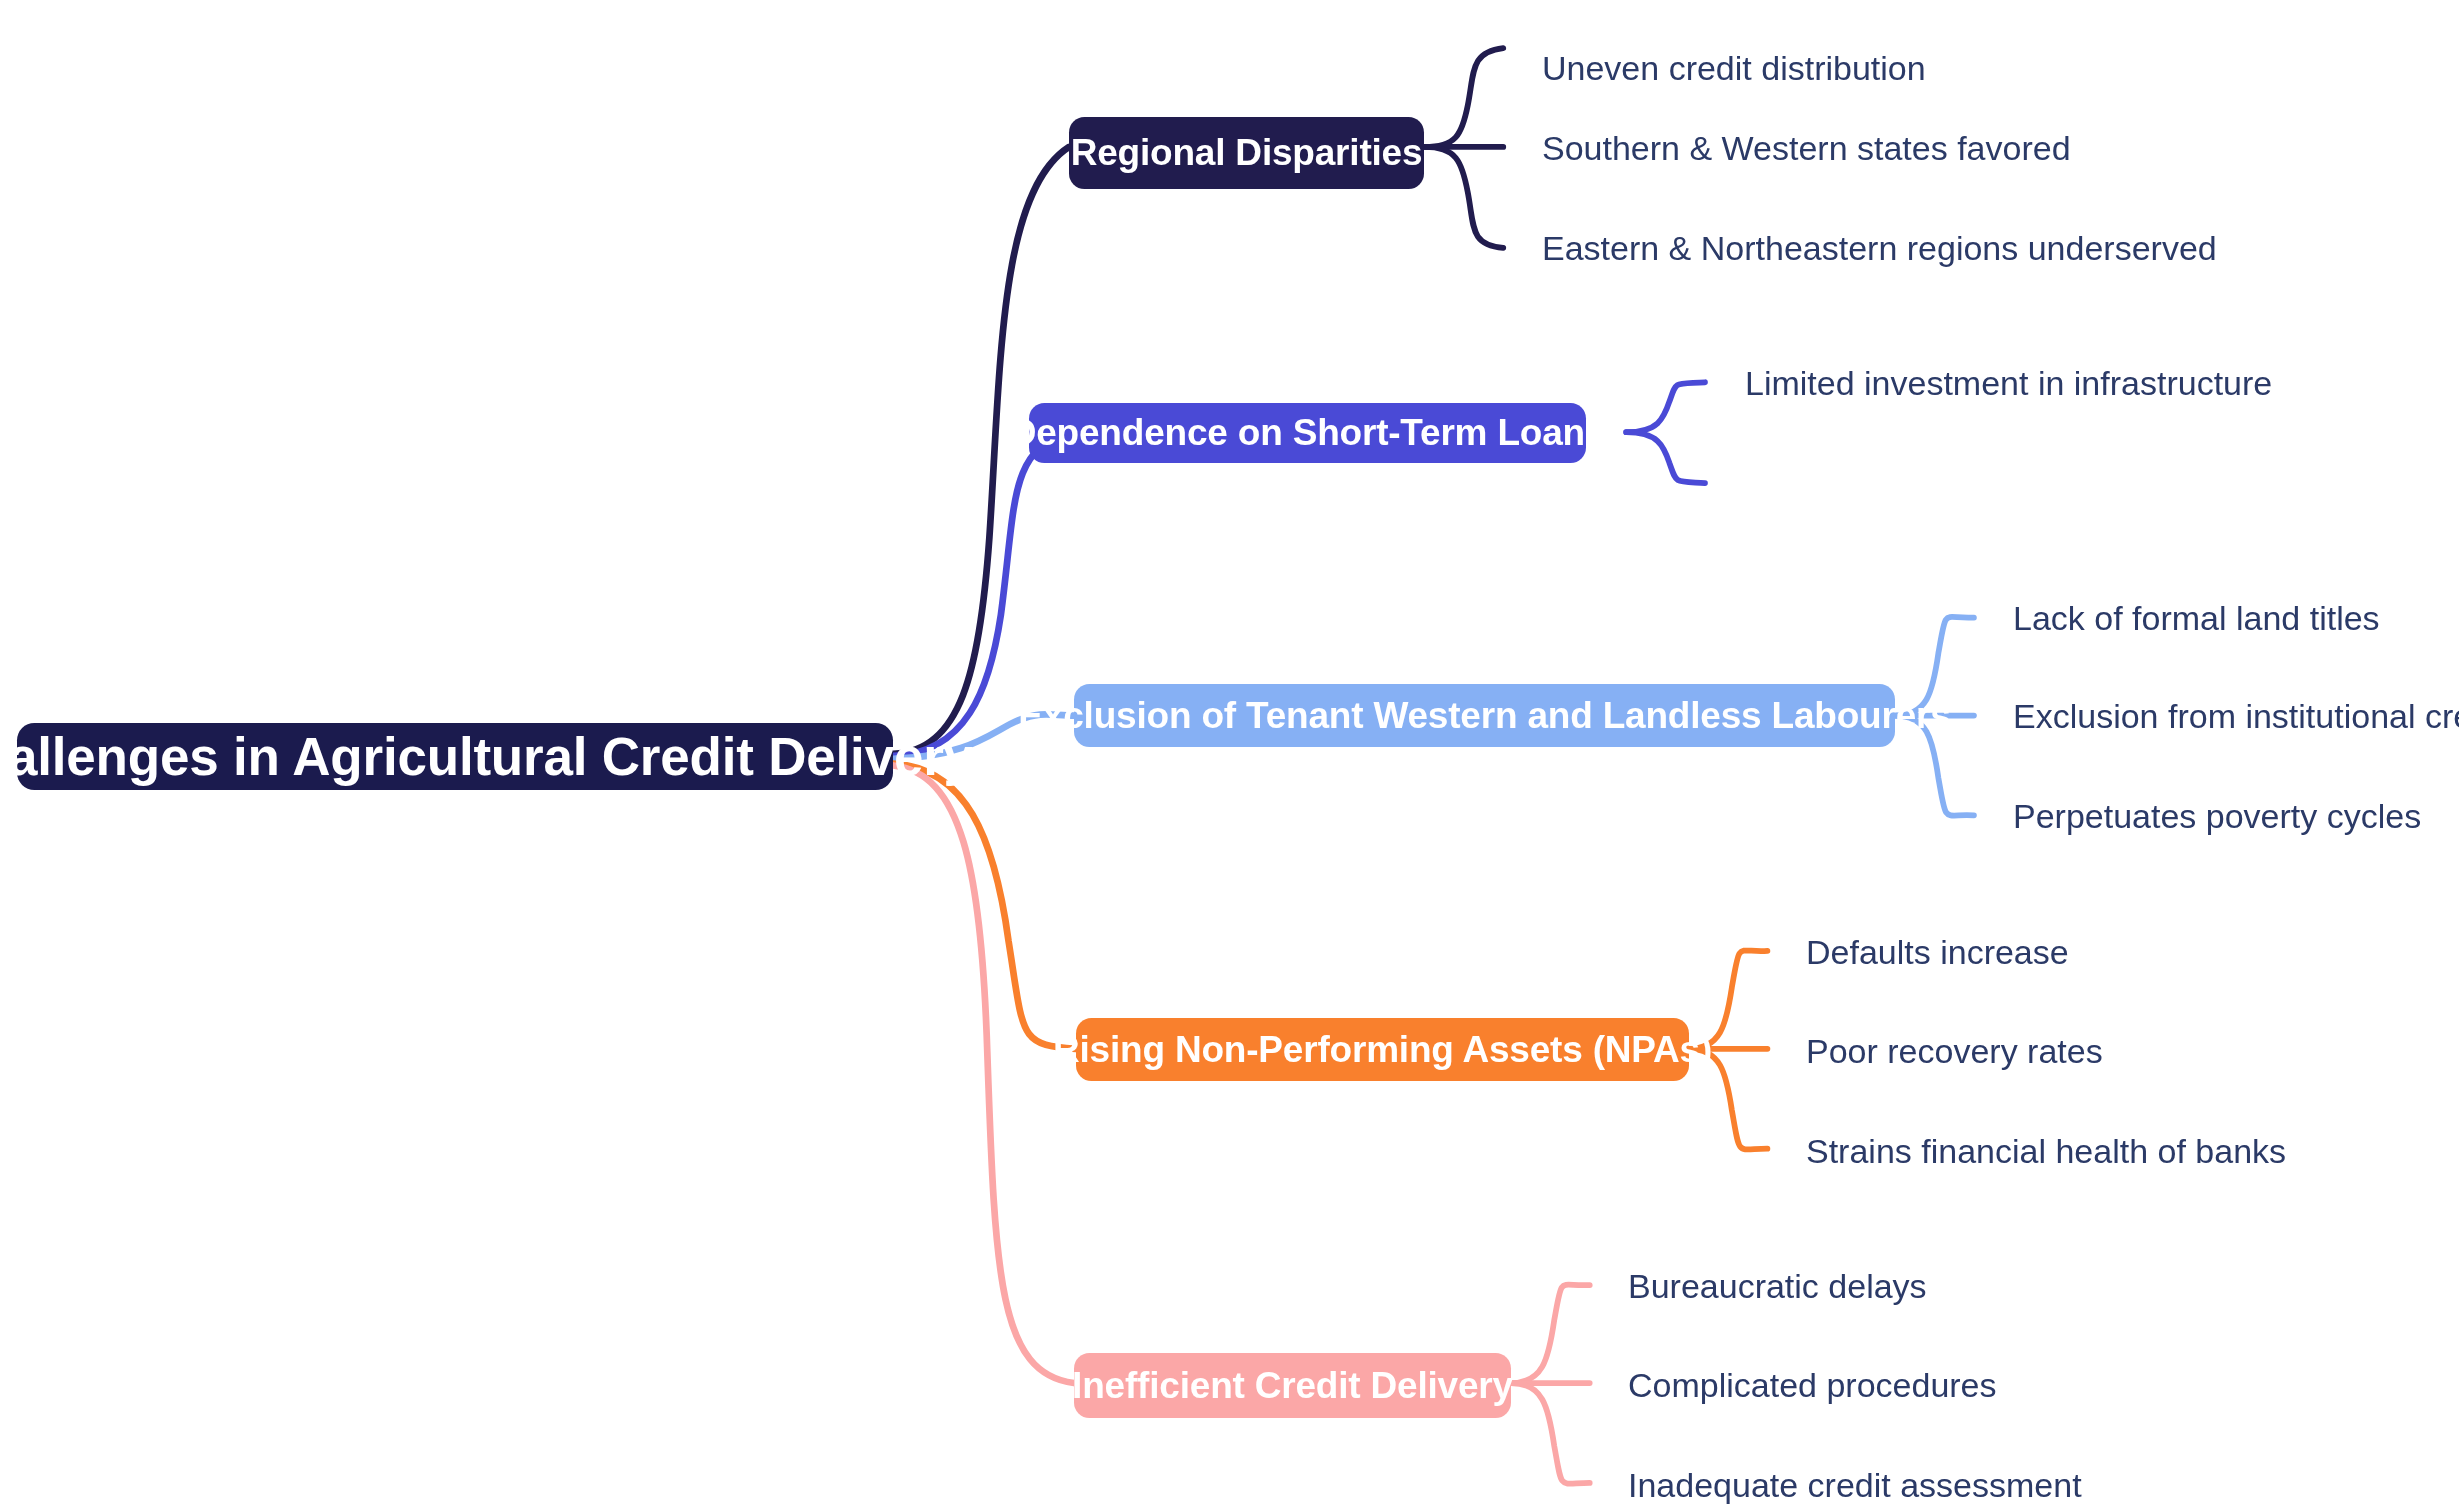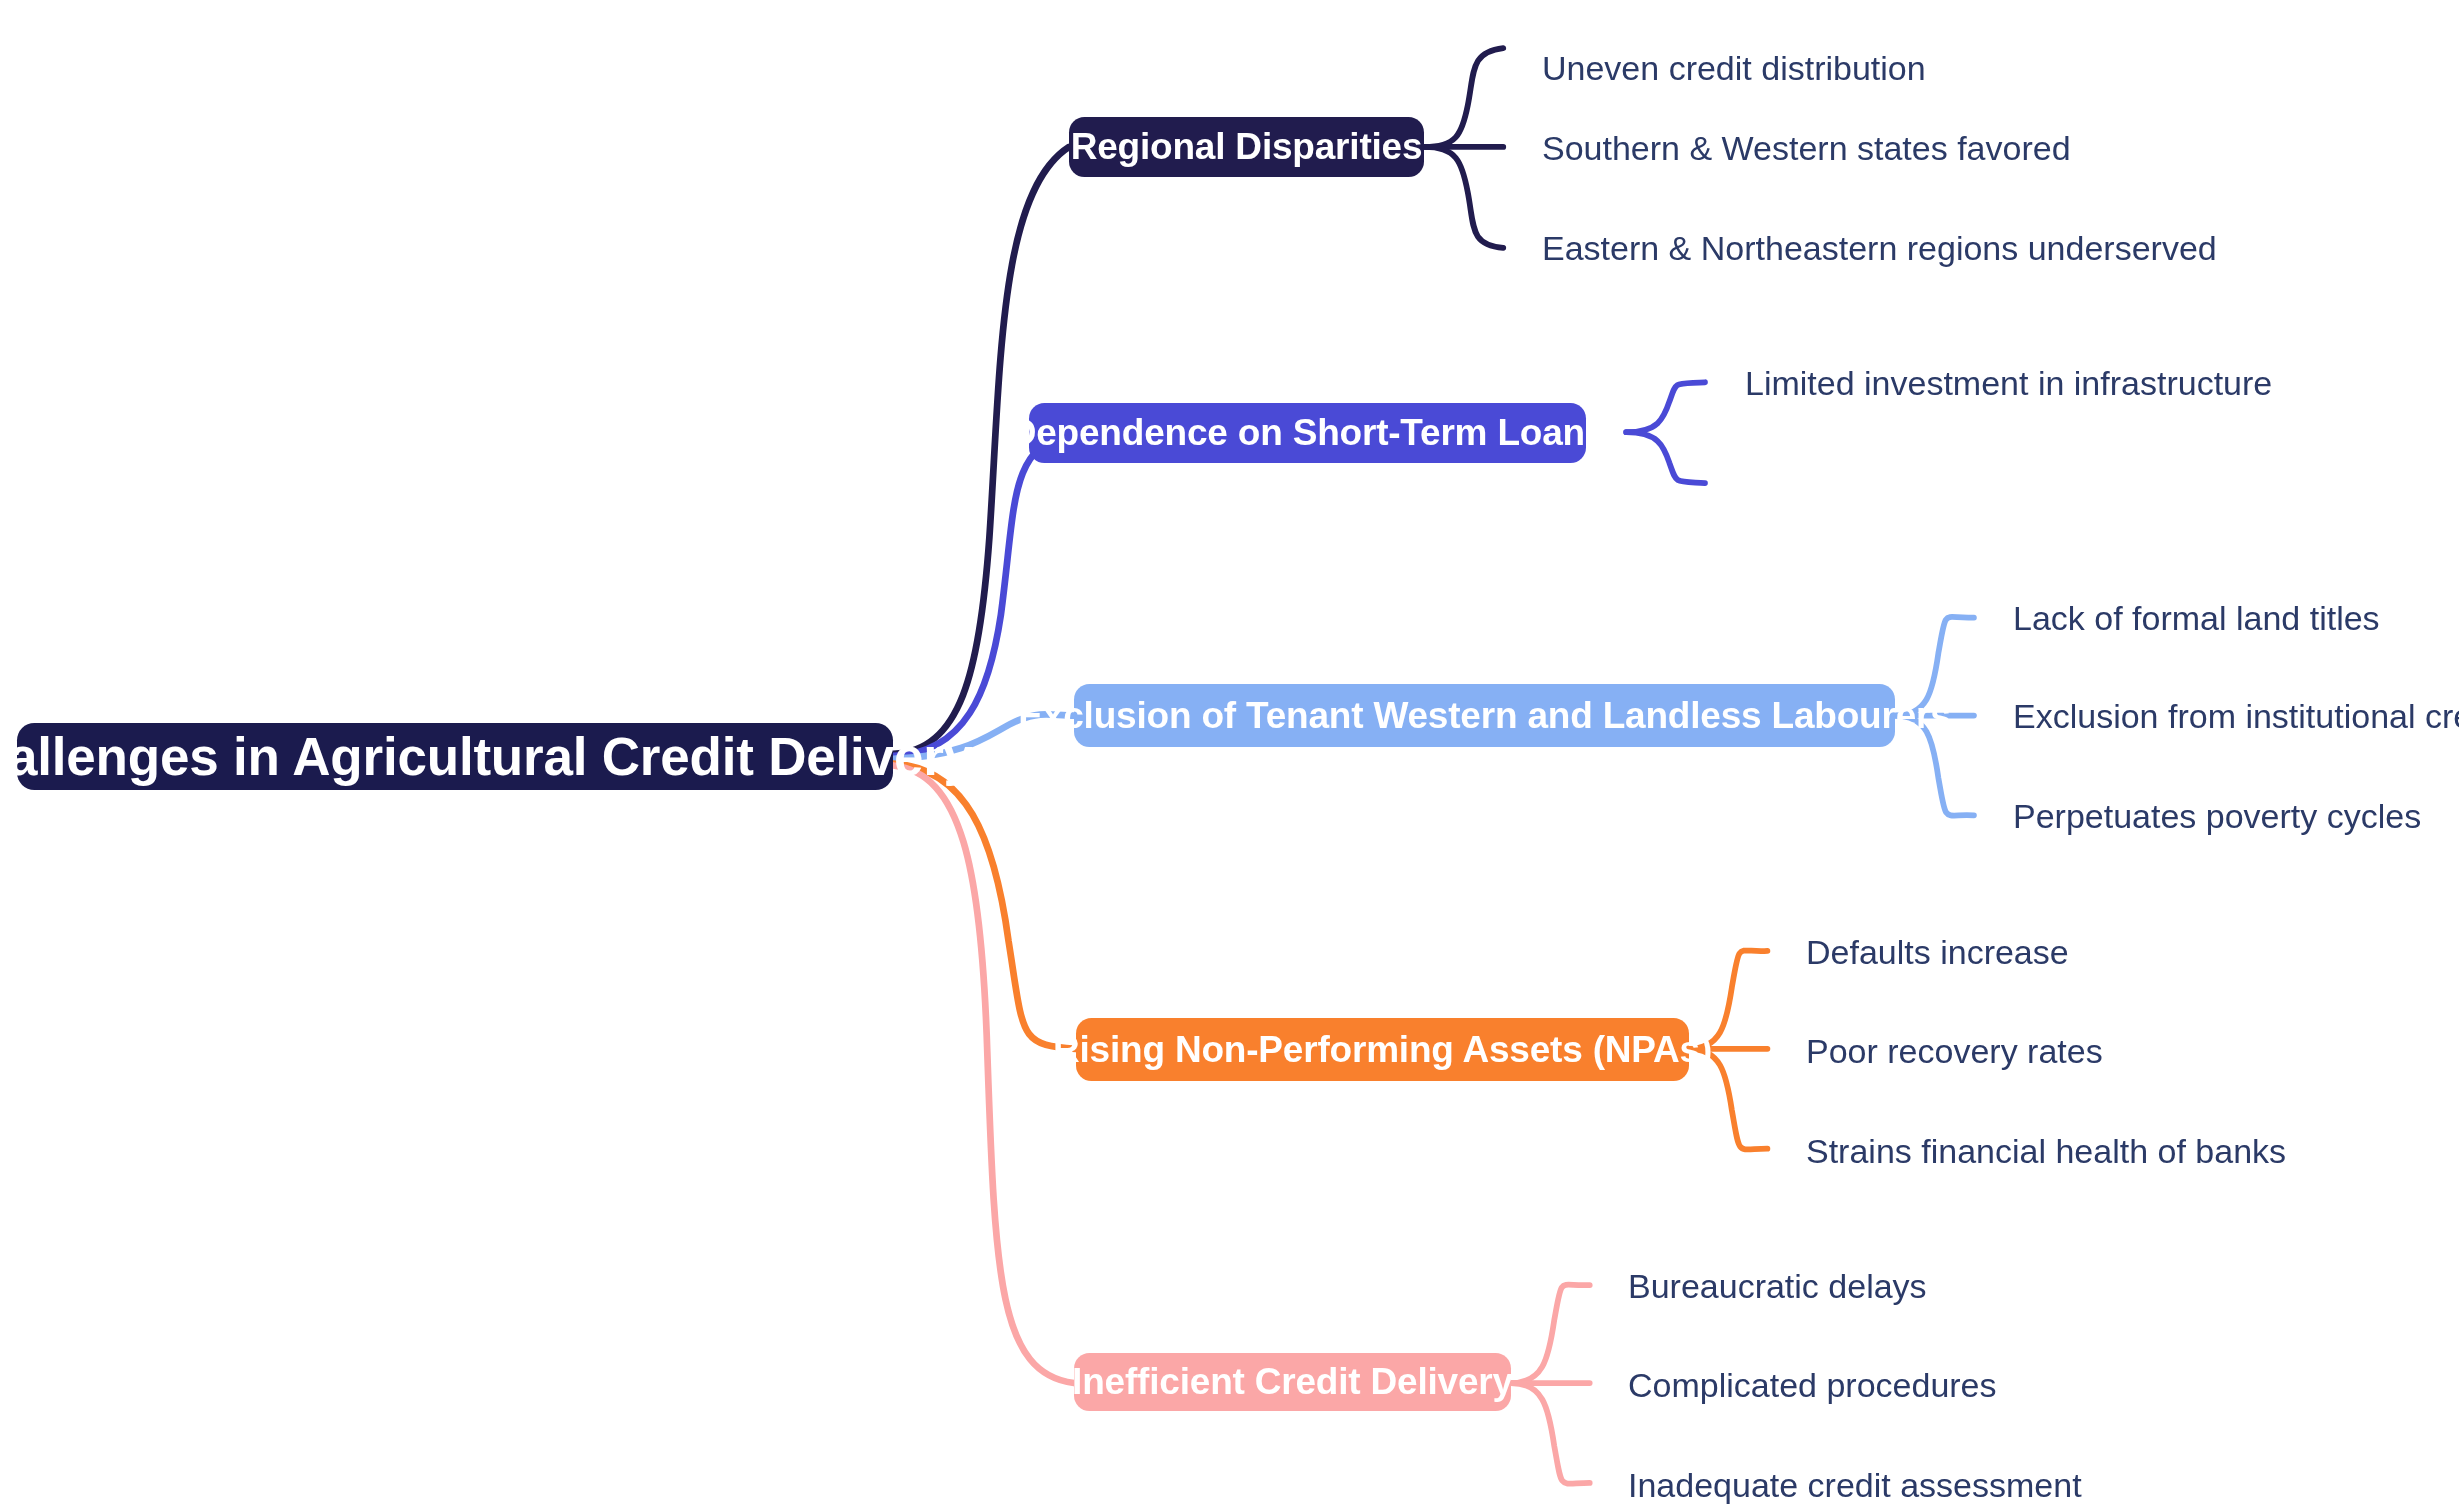--- a/index.html
+++ b/index.html
@@ -90,21 +90,21 @@
 
     <path d="M 1573 1440 C 1606 1440 1612 1416 1618 1375 C 1627 1326 1622 1340 1655 1338" fill="none" stroke="#fba7a7" stroke-width="6" stroke-linecap="round"></path>
     <path d="M 1573 1440 L 1655 1440" fill="none" stroke="#fba7a7" stroke-width="6" stroke-linecap="round"></path>
     <path d="M 1573 1440 C 1606 1440 1612 1464 1618 1505 C 1627 1554 1622 1544 1655 1544" fill="none" stroke="#fba7a7" stroke-width="6" stroke-linecap="round"></path>
   </svg>
 
   <div class="node root" style="left: 17.3px; top: 723px; width: 876px; height: 67px; background: rgb(27, 27, 78); color: rgb(255, 255, 255);">
     <span>Challenges in Agricultural Credit Delivery</span>
   </div>
 
-  <div class="node branch" style="left: 1069px; top: 117px; width: 355px; height: 60px; background: rgb(33, 28, 78); color: rgb(255, 255, 255);">
+  <div class="node branch" style="left: 1069px; top: 117px; width: 355px; height: 72px; background: rgb(33, 28, 78); color: rgb(255, 255, 255);">
     <span>Regional Disparities</span>
   </div>
   <div class="leaf" style="left: 1542px; top: 31px; color: rgb(43, 58, 103); margin-top: 20px;">
     <span>Uneven credit distribution</span>
   </div>
   <div class="leaf" style="left: 1542px; top: 131px; color: rgb(43, 58, 103);">
     <span>Southern &amp; Western states favored</span>
   </div>
   <div class="leaf" style="left: 1542px; top: 231px; color: rgb(43, 58, 103);">
     <span>Eastern &amp; Northeastern regions underserved</span>
@@ -136,21 +136,21 @@
   <div class="leaf" style="left: 1806px; top: 935px; color: rgb(43, 58, 103);">
     <span>Defaults increase</span>
   </div>
   <div class="leaf" style="left: 1806px; top: 1034px; color: rgb(43, 58, 103);">
     <span>Poor recovery rates</span>
   </div>
   <div class="leaf" style="left: 1806px; top: 1134px; color: rgb(43, 58, 103);">
     <span>Strains financial health of banks</span>
   </div>
 
-  <div class="node branch" style="left: 1074px; top: 1353px; width: 437px; height: 58px; background: rgb(251, 167, 167); color: rgb(255, 255, 255);">
+  <div class="node branch" style="left: 1074px; top: 1353px; width: 437px; height: 65px; background: rgb(251, 167, 167); color: rgb(255, 255, 255);">
     <span>Inefficient Credit Delivery</span>
   </div>
   <div class="leaf" style="left: 1628px; top: 1269px; color: rgb(43, 58, 103);">
     <span>Bureaucratic delays</span>
   </div>
   <div class="leaf" style="left: 1628px; top: 1368px; color: rgb(43, 58, 103);">
     <span>Complicated procedures</span>
   </div>
   <div class="leaf" style="left: 1628px; top: 1468px; color: rgb(43, 58, 103);">
     <span>Inadequate credit assessment</span>

